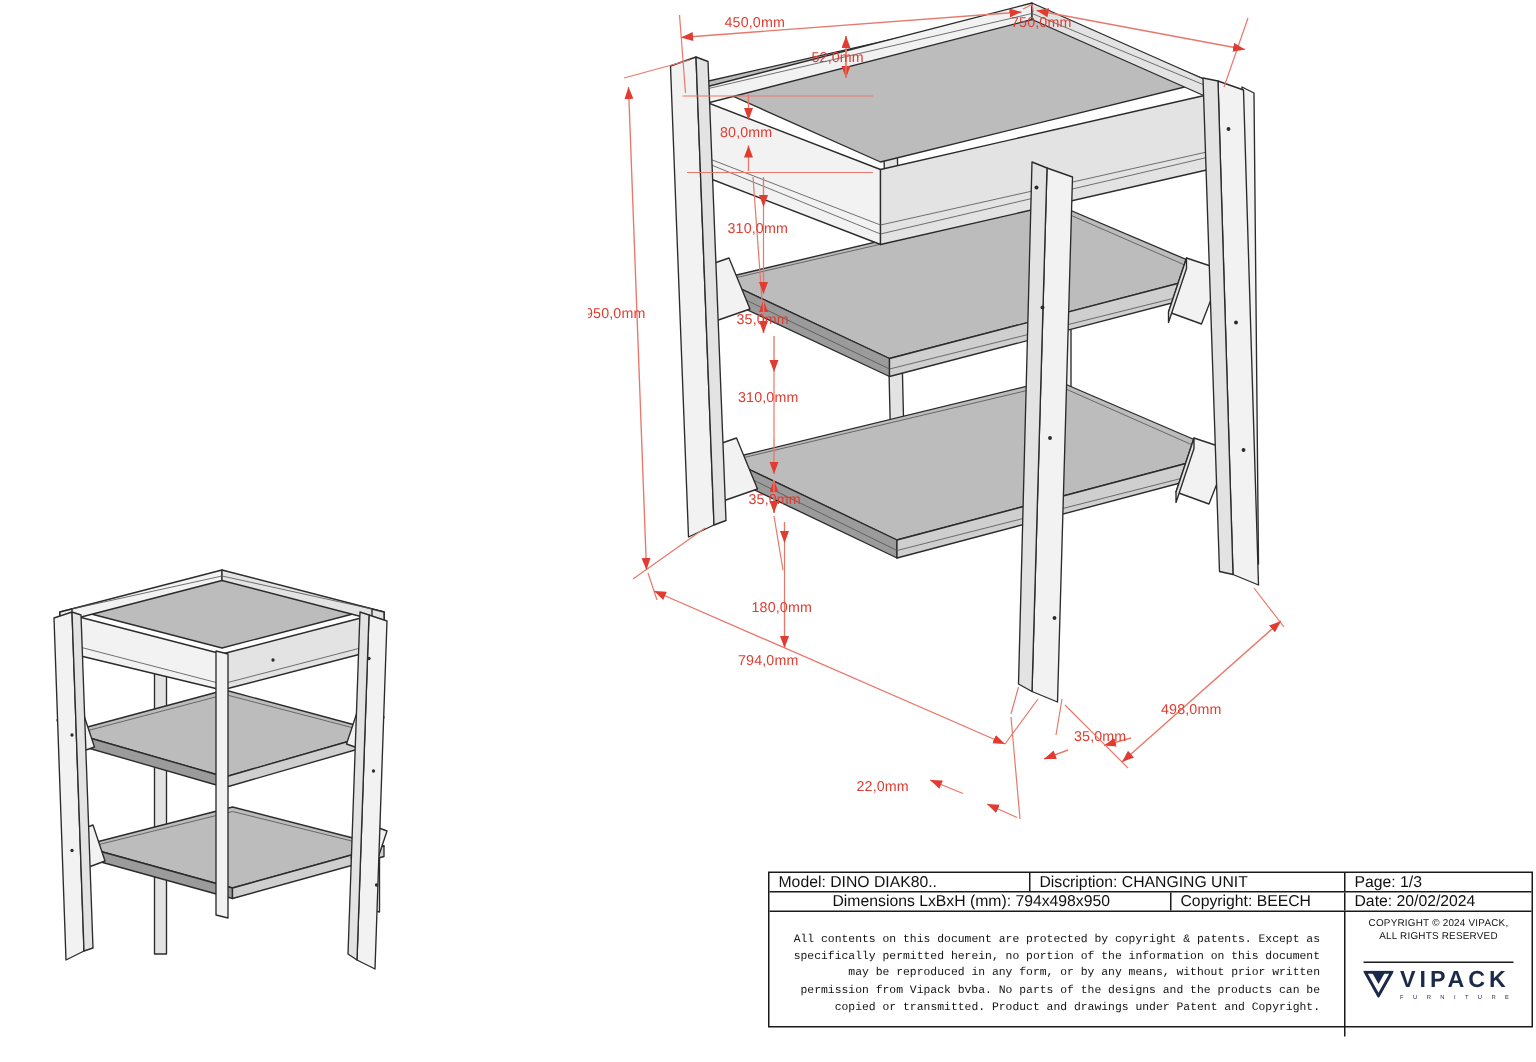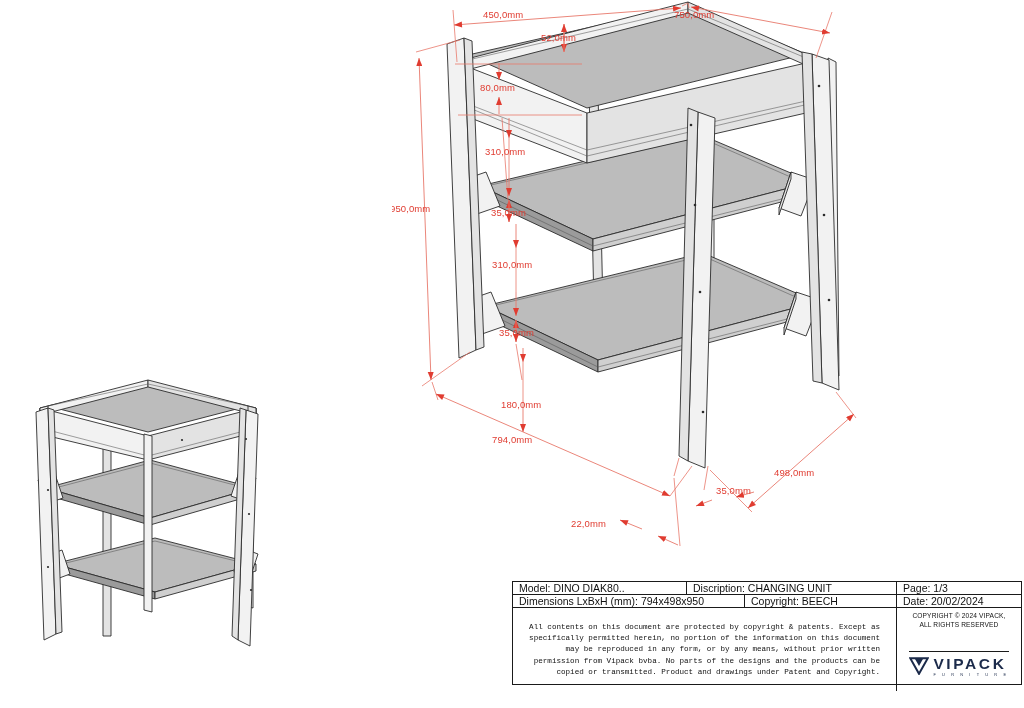--- a/index.html
+++ b/index.html
@@ -46,37 +46,37 @@
     display:flex;align-items:center;box-sizing:border-box;
     padding:0 6px;font-size:10.5px;color:#101010;
     font-family:"Liberation Sans", sans-serif;white-space:nowrap;
   }
   .bdr-r{border-right:1.4px solid #1a1a1a;}
 
   .c-model{width:174px;}
   .c-desc{flex:1;}
   .c-page{width:124px;}
 
-  .c-dims{width:232px;}
+  .c-dims{width:232px;margin-left:36px;}
   .c-mat{flex:1;}
   .c-date{width:124px;}
 
   .c-legal{flex:1;padding:3px 5px 2px 5px;display:block;}
   .c-copy{width:124px;padding:3px 5px;display:flex;flex-direction:column;}
 
   .legal-p{
     font-size:7.6px;line-height:11.2px;color:#111;margin:11px;
     font-family:Liberation Mono, monospace;white-space:normal;text-align:right;
   }
   .copy-txt{
     font-size:6.6px;line-height:9px;color:#111;letter-spacing:0.15px;
     font-family:"Liberation Sans", sans-serif;
   }
   .logo-wrap{
-    margin-top:22px;display:flex;align-items:center;gap:4px;
+    margin-top:12px;display:flex;align-items:center;gap:4px;
     border-top:1.2px solid #1a1a1a;padding-top:4px;
   }
   .logo-word{display:flex;flex-direction:column;line-height:1;}
   .logo-vipack{
     font-size:15.5px;font-weight:bold;letter-spacing:2.6px;color:#1b2a4a;
     font-family:"Liberation Sans", sans-serif;
   }
   .logo-sub{
     font-size:3.9px;letter-spacing:2.6px;color:#1b2a4a;margin-top:1px;
     font-family:"Liberation Sans", sans-serif;

